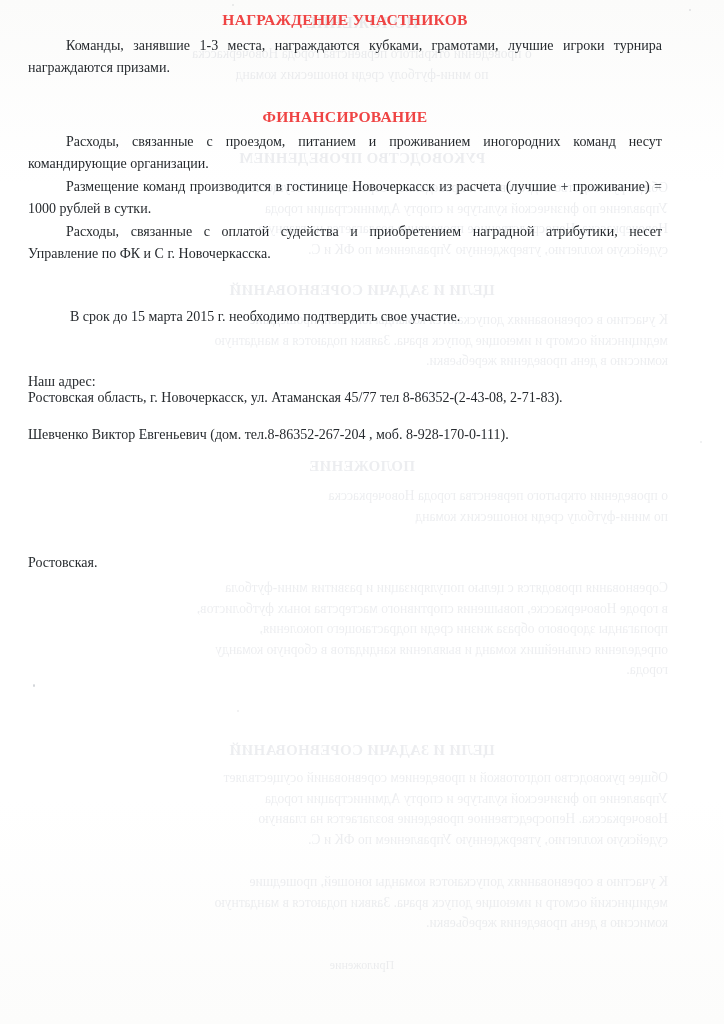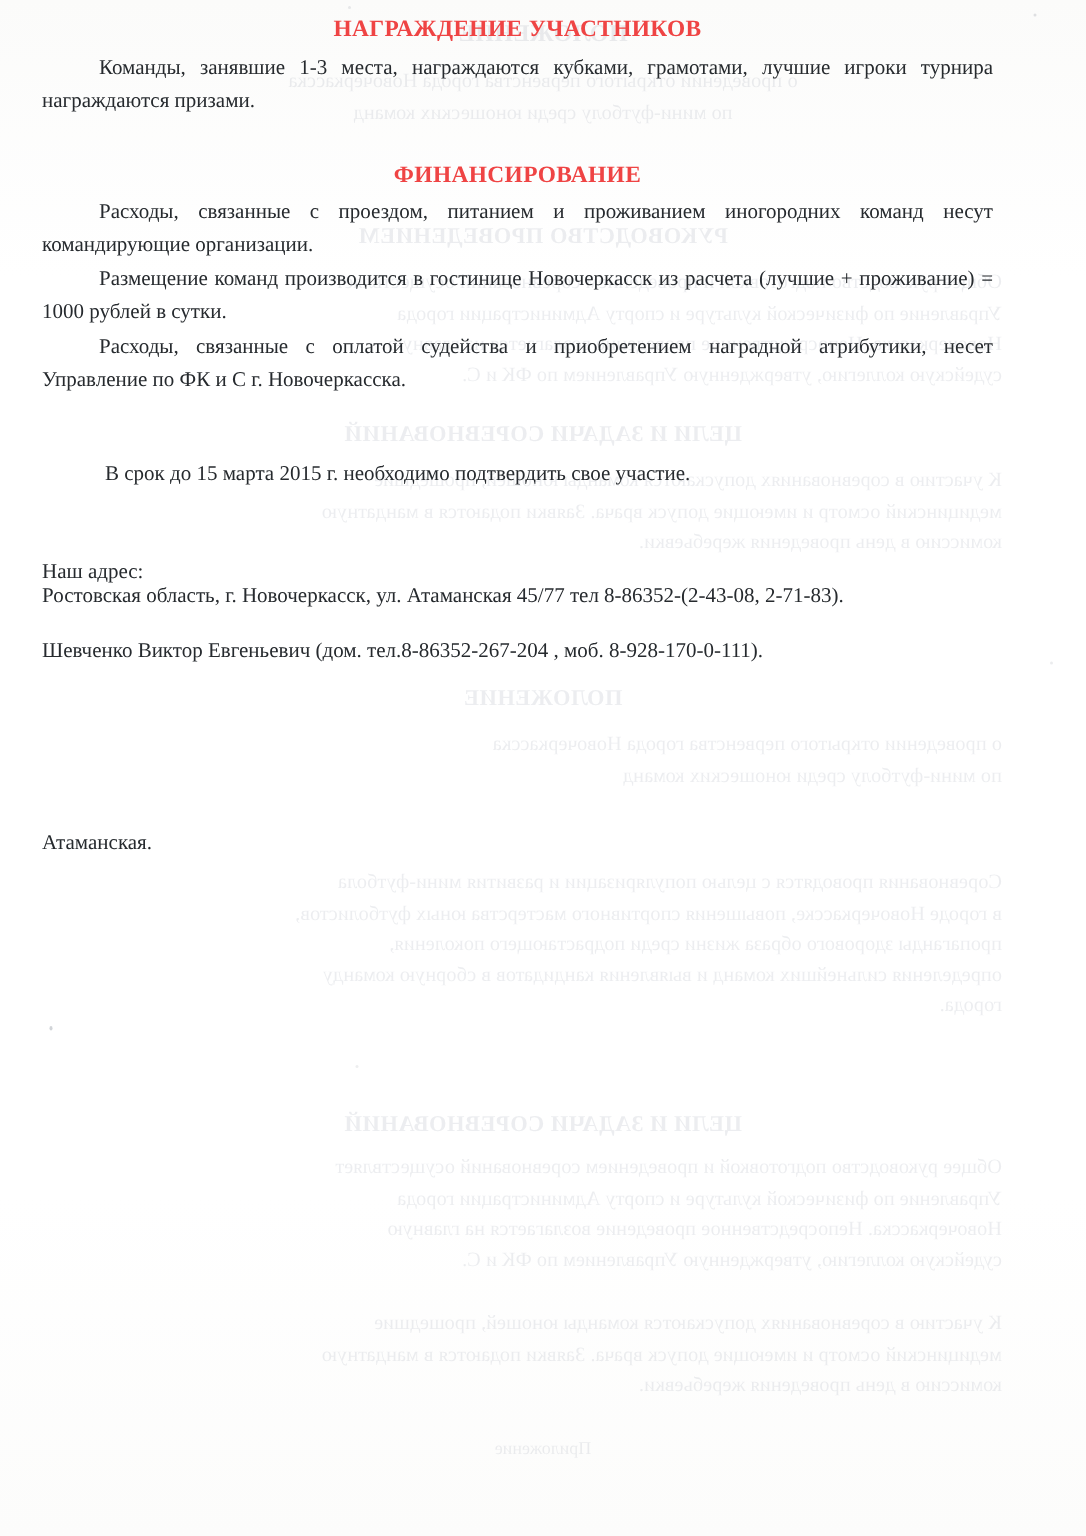--- a/index.html
+++ b/index.html
@@ -185,21 +185,21 @@
 
     <div class="para center-line" style="top: 306px; left: 70px; width: 592px;">В срок до 15 марта 2015 г. необходимо подтвердить свое участие.</div>
 
     <div class="para" style="top: 371px;">Наш адрес:</div>
 
     <div class="para" style="top: 387px; width: 620px;">Ростовская область, г. Новочеркасск, ул. Атаманская 45/77 тел 8-86352-(2-43-08, 2-71-83).</div>
 
     <div class="para" style="top: 424px;">Шевченко Виктор Евгеньевич (дом. тел.8-86352-267-204 , моб. 8-928-170-0-111).</div>
 
 
-    <div class="para" style="top: 552px;">Атаманская.</div>
+    <div class="para" style="top: 552px;">Ростовская.</div>
   </div>
 
   <div class="speck s1"></div>
   <div class="speck s2"></div>
   <div class="speck s3"></div>
   <div class="speck s4"></div>
   <div class="speck s5"></div>
 
 </div>
 

